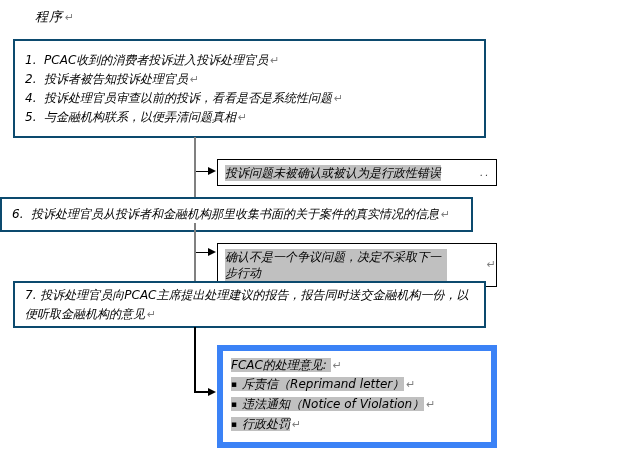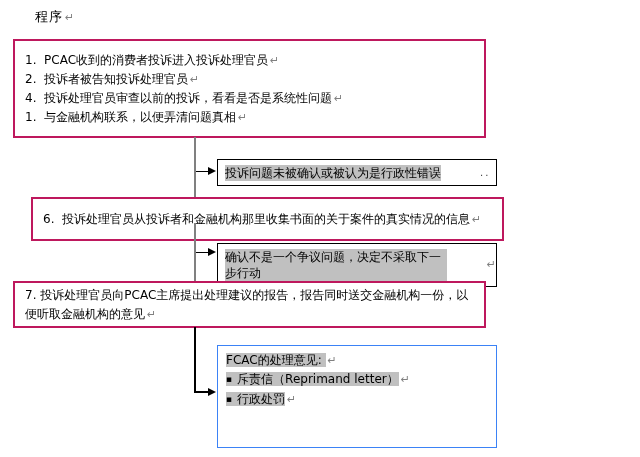--- a/index.html
+++ b/index.html
@@ -7,29 +7,29 @@
   .canvas {
     position: relative;
     width: 640px;
     height: 457px;
     background: #ffffff;
     font-family: "DejaVu Sans", "Liberation Sans", sans-serif;
     font-size: 12px;
     color: #000000;
     overflow: hidden;
   }
-  .abs { position: absolute; }
+  .abs { position: absolute; font-style: italic; }
   .txt { white-space: pre-wrap; }
   .hl { background: #c0c0c0; }
   .pilcrow { color: #808080; font-size: 11px; margin-left: 2px; }
   .col-label { font-size: 13px; letter-spacing: 1px; }
 
   
   .pbox {
-    border: 2px solid #be185d;
+    border: 2px solid #0c4a6e;
     background: #ffffff;
     line-height: 19px;
   }
   .pbox-list { display: flex; flex-direction: column; justify-content: center; padding: 0 10px; }
   .pbox-single { display: flex; align-items: center; padding: 0 10px; }
   .pbox-para { padding: 3px 10px 0 10px; }
 
   
   .obox {
     border: 1px solid #000000;
@@ -48,21 +48,21 @@
   .hline-black2 { height: 2px; background: #000000; }
   .arrowhead {
     width: 0; height: 0;
     border-top: 4px solid transparent;
     border-bottom: 4px solid transparent;
     border-left: 8px solid #000000;
   }
 
   
   .fcac-box {
-    border: 1px solid #3b82f6;
+    border: 6px solid #3b82f6;
     background: #ffffff;
     padding: 5px 8px 0 8px;
     line-height: 19px;
   }
   .fcac-line { display: block; }
   .bullet { font-size: 9px; margin-right: 5px; position: relative; top: -1px; }
   .suffix-dots { font-size: 10px; color: #404040; letter-spacing: 2px; margin-left: 1px; }
 </style>
 </head>
 <body>
@@ -73,34 +73,34 @@
     <span class="txt">程序</span><span class="pilcrow">↵</span>
   </div>
   <div class="abs col-label" style="left:285px; top:7px;margin-top:36px;">
     <span class="txt hl">可能的结果</span><span class="pilcrow">↵</span>
   </div>
 
   <div class="abs pbox pbox-list" style="left:13px; top:39px; width:473px; height:99px;">
     <div><span class="txt">1.  PCAC收到的消费者投诉进入投诉处理官员</span><span class="pilcrow">↵</span></div>
     <div><span class="txt">2.  投诉者被告知投诉处理官员</span><span class="pilcrow">↵</span></div>
     <div><span class="txt">4.  投诉处理官员审查以前的投诉，看看是否是系统性问题</span><span class="pilcrow">↵</span></div>
-    <div><span class="txt">1.  与金融机构联系，以便弄清问题真相</span><span class="pilcrow">↵</span></div>
+    <div><span class="txt">5.  与金融机构联系，以便弄清问题真相</span><span class="pilcrow">↵</span></div>
   </div>
 
   <div class="abs vline-gray" style="left:194px; top:137px; height:61px;"></div>
 
   <div class="abs hline-black" style="left:196px; top:171px; width:13px;"></div>
   <div class="abs arrowhead" style="left:208px; top:167px;"></div>
 
   <div class="abs obox" style="left:217px; top:159px; width:280px; height:27px;">
     <span class="txt hl">投诉问题未被确认或被认为是行政性错误</span>
       <span class="suffix-dots">..</span>
   </div>
 
-  <div class="abs pbox pbox-single" style="left:31px; top:197px; width:473px; height:44px;">
+  <div class="abs pbox pbox-single" style="left:0; top:197px; width:473px; height:35px;">
     <span class="txt">6.  投诉处理官员从投诉者和金融机构那里收集书面的关于案件的真实情况的信息</span>
       <span class="pilcrow">↵</span>
   </div>
 
   <div class="abs vline-gray" style="left:194px; top:223px; height:58px;"></div>
 
   <div class="abs hline-black" style="left:196px; top:252px; width:13px;"></div>
   <div class="abs arrowhead" style="left:208px; top:248px;"></div>
 
   <div class="abs obox" style="left:217px; top:243px; width:280px; height:44px;">
@@ -117,17 +117,20 @@
   <div class="abs arrowhead" style="left:208px; top:388px;"></div>
 
   <div class="abs fcac-box" style="left:217px; top:345px; width:280px; height:103px;">
     <span class="fcac-line">
       <span class="txt hl">FCAC的处理意见: </span><span class="pilcrow">↵</span>
     </span>
     <span class="fcac-line">
       <span class="hl"><span class="bullet">▪</span><span class="txt">斥责信（Reprimand letter）</span></span><span class="pilcrow">↵</span>
     </span>
     <span class="fcac-line">
+      <span class="hl"><span class="bullet">▪</span><span class="txt">违法通知（Notice of Violation）</span></span><span class="pilcrow">↵</span>
+    </span>
+    <span class="fcac-line">
       <span class="hl"><span class="bullet">▪</span><span class="txt">行政处罚</span></span><span class="pilcrow">↵</span>
     </span>
   </div>
 
 </div>
 
 </body></html>

